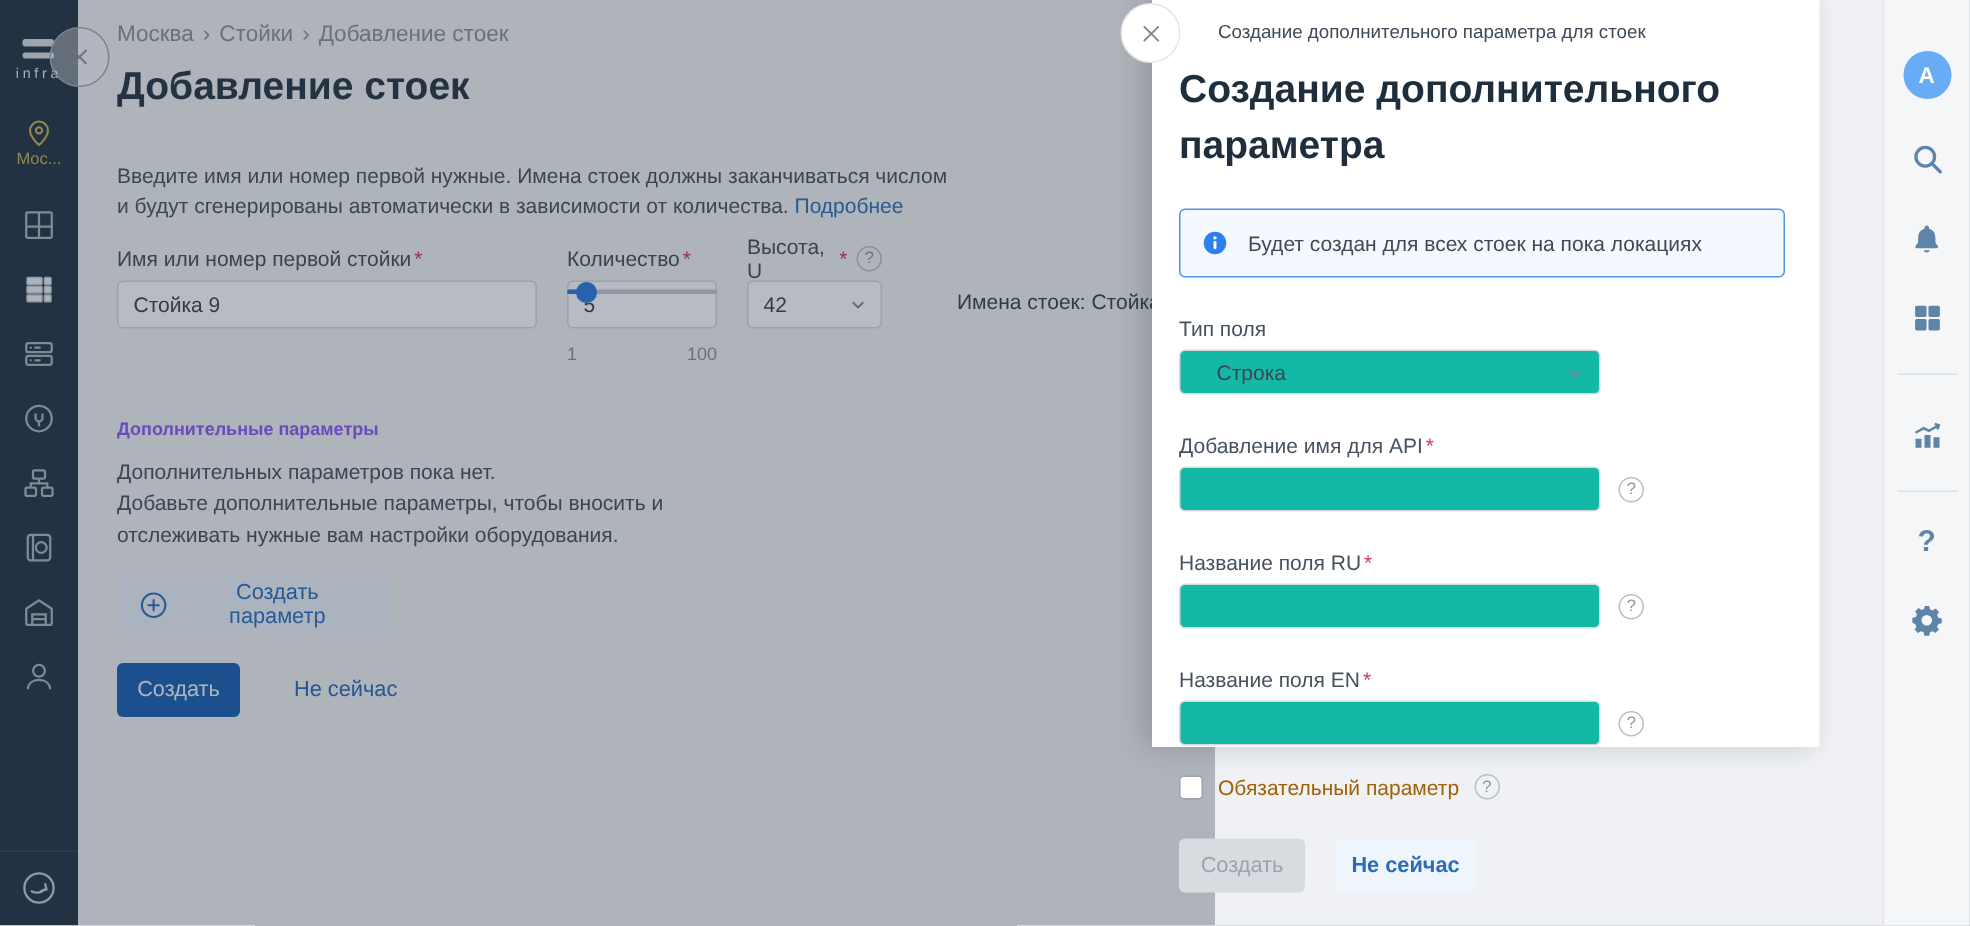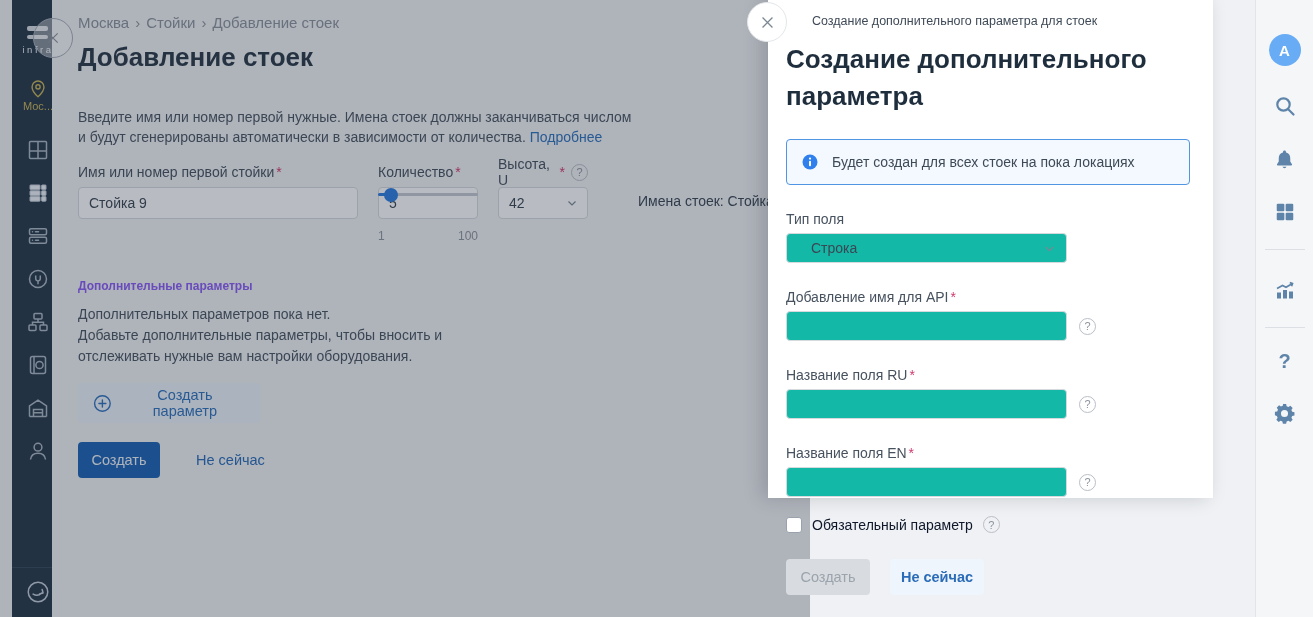--- a/index.html
+++ b/index.html
@@ -1,21 +1,21 @@
 <!DOCTYPE html>
 <html><head>
 <meta charset="utf-8">
 <style>
   * { margin:0; padding:0; box-sizing:border-box; }
   html,body { background:#e8eaee; }
   body { font-family:"Liberation Sans","DejaVu Sans",sans-serif; }
   .app { position:relative; width:1313px; height:617px; overflow:hidden; background:#eff1f4; }
 
   
-  .sidebar { position:absolute; left:12px; top:0; width:52px; height:617px; background:#26384a; z-index:1;
+  .sidebar { position:absolute; left:0; top:0; width:52px; height:617px; background:#26384a; z-index:1;
              display:flex; flex-direction:column; align-items:center; }
   .logo { margin-top:26px; display:flex; flex-direction:column; align-items:center; }
   .logo-bars { display:flex; flex-direction:column; gap:4px; }
   .logo-bars i { display:block; width:21px; height:4.5px; border-radius:2px; background:#d7dde4; }
   .logo-text { margin-top:5px; font-size:9.5px; letter-spacing:2.5px; color:#e8edf2; }
   .loc { margin-top:22px; display:flex; flex-direction:column; align-items:center; }
   .loc-label { margin-top:1px; font-size:11px; color:#c9b458; }
   .nav { margin-top:26px; display:flex; flex-direction:column; align-items:center; }
   .nav-item { width:36px; height:24px; margin-bottom:19px; display:flex; align-items:center; justify-content:center; cursor:pointer; }
   .nav-item svg { stroke:#c3cdd8; opacity:.85; }
@@ -78,21 +78,21 @@
         display:flex; align-items:center; padding:0 14px; gap:13px; }
   .banner-text { font-size:14px; color:#3f4a57; }
   .d-label { margin-top:26px; font-size:14px; color:#47525f; display:flex; align-items:center; }
   .d-row { margin-top:6px; display:flex; align-items:center; gap:12px; }
   .d-input, .d-sel { width:281px; height:30px; border:1px solid #d6dade; border-radius:4px; background:#14b8a6;
         font-size:14px; color:#3b4754; padding:0 24px; font-family:inherit; }
   .d-sel { position:relative; display:flex; align-items:center; cursor:pointer; }
   .d-sel .chev { position:absolute; right:10px; }
   .chk-row { margin-top:19px; display:flex; align-items:center; gap:10px; }
   .chk-box { width:16px; height:16px; border:1.4px solid #9aa3ad; border-radius:3px; background:#fff; cursor:pointer; flex:none; }
-  .chk-label { font-size:14px; color:#0f172a; }
+  .chk-label { font-size:14px; color:#a16207; }
   .drawer-footer { margin-top:26px; display:flex; gap:20px; }
   .btn-disabled { width:84px; height:36px; border:none; border-radius:4px; background:#d8dbdf; color:#9ba3ac;
         font-size:14.5px; font-family:inherit; }
   .btn-notnow { width:94px; height:36px; border:none; border-radius:4px; background:#eef5fd; color:#2b6cb8;
         font-size:14.5px; font-weight:700; cursor:pointer; font-family:inherit; }
 
   
   .toolbar { position:absolute; left:1255px; top:0; width:58px; height:617px; background:#f5f6f8;
         border-left:1px solid #e2e4e8; z-index:11; display:flex; flex-direction:column; align-items:center; }
   .avatar { margin-top:34px; width:32px; height:32px; border-radius:50%; background:#67acf5; color:#fff;

